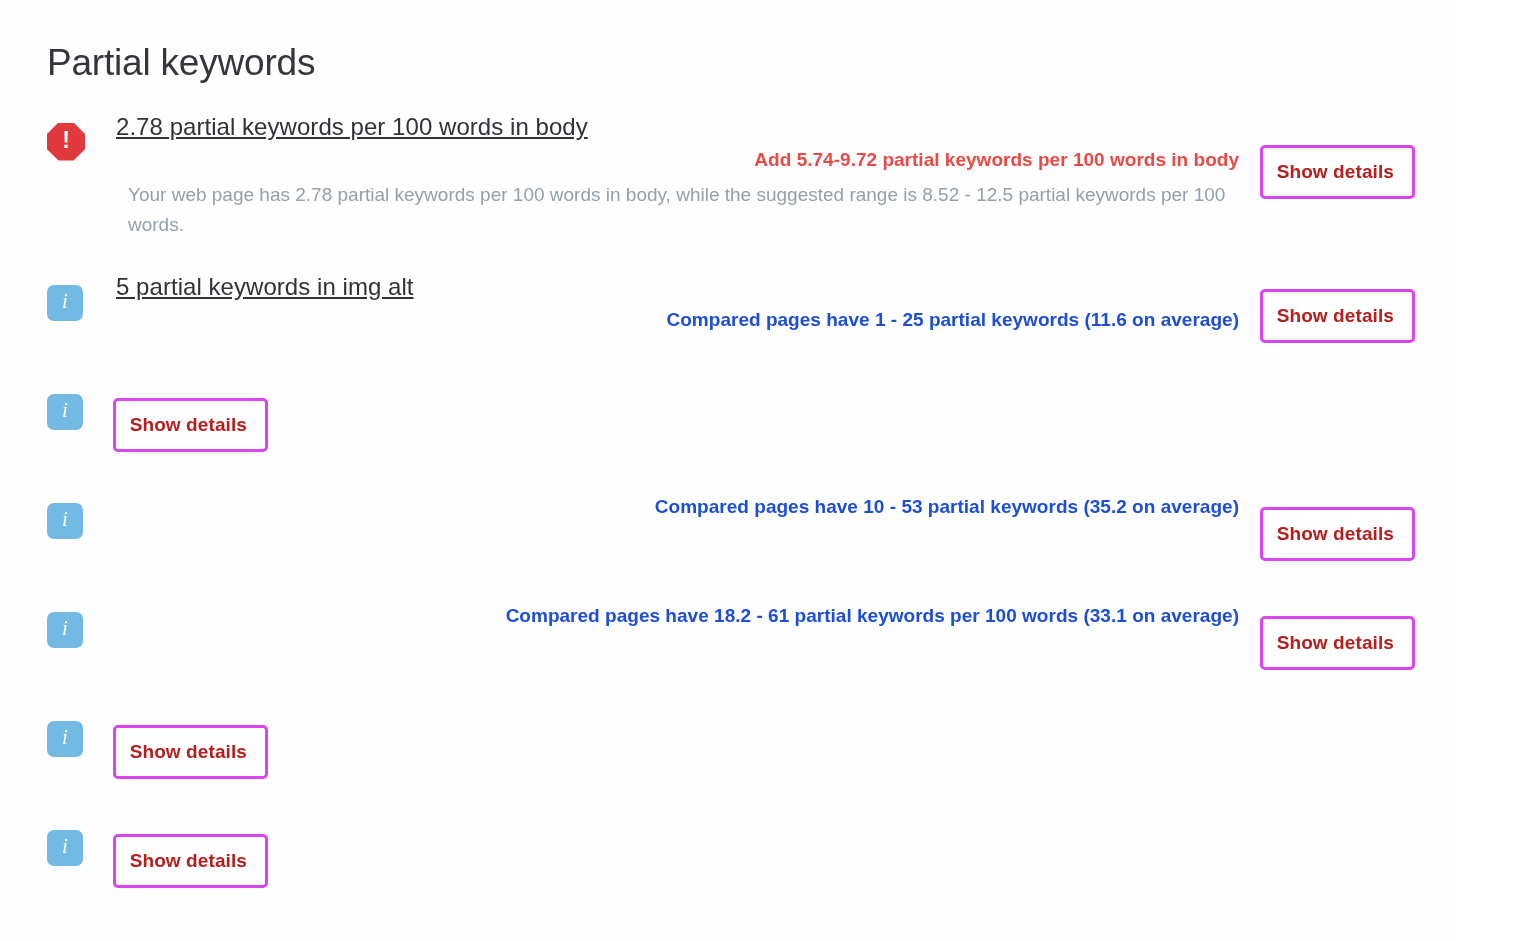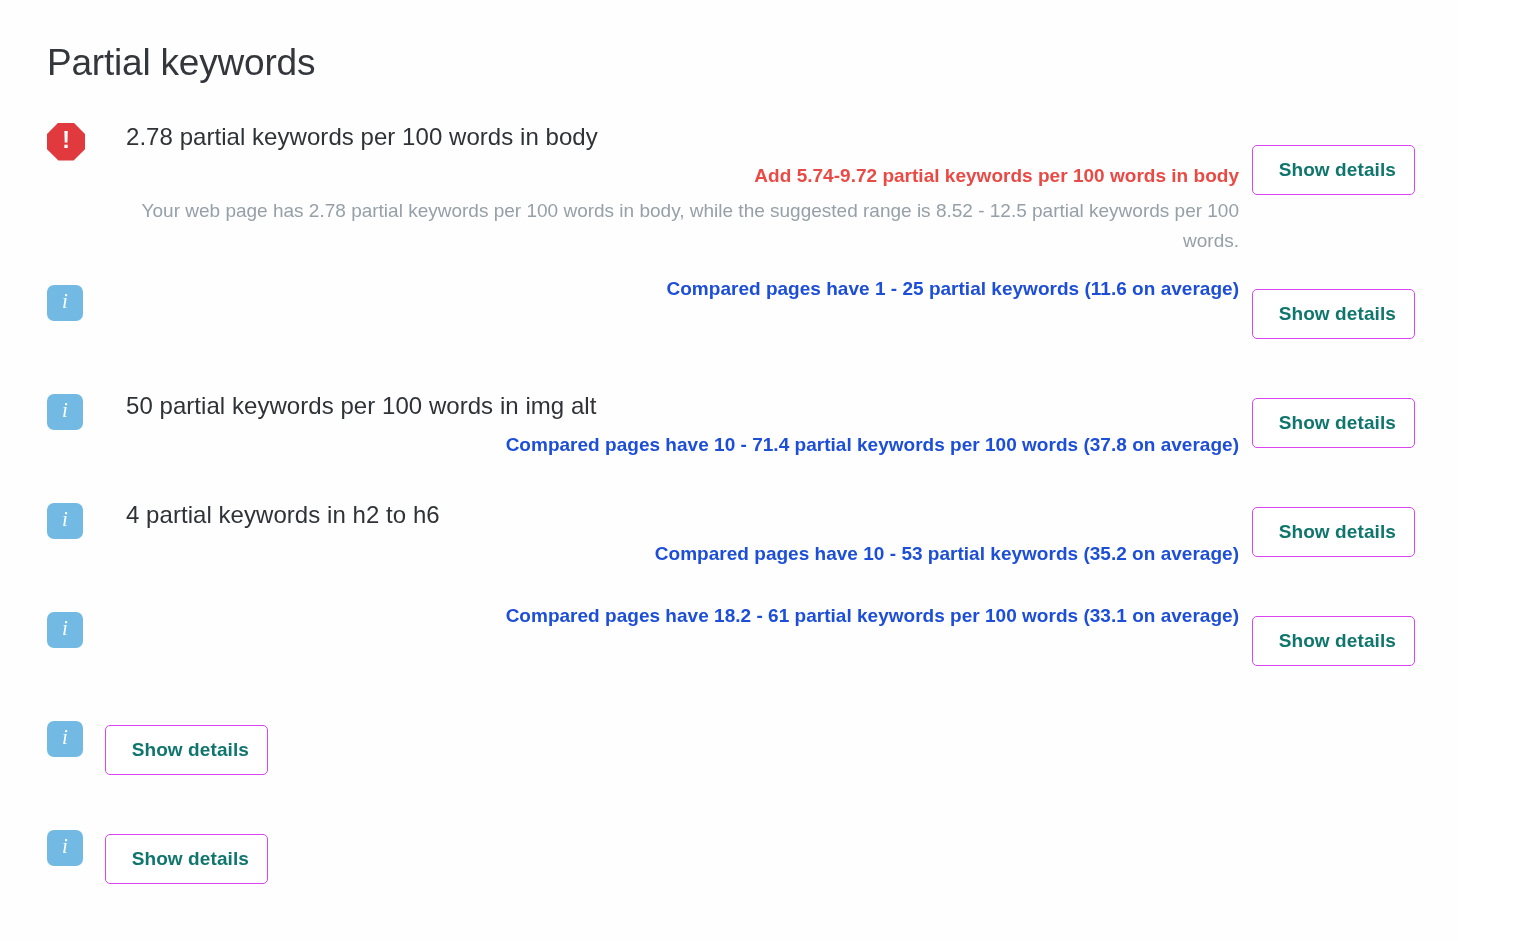--- a/index.html
+++ b/index.html
@@ -114,66 +114,66 @@
     flex: 1 1 auto;
     min-width: 0;
     padding-right: 24px;
   }
 
   .item-headline {
     font-size: 24px;
     font-weight: 400;
     color: #2f3337;
     line-height: 1.32;
-    margin: 10px;
+    margin: 0;
     letter-spacing: 0.05px;
+    text-decoration: underline;
   }
 
   .item-sub {
     font-size: 19px;
     font-weight: 700;
     line-height: 1.45;
     margin: 4px 0 0 0;
     letter-spacing: 0.02px;
     text-align: right;
   }
   .item-sub.red  { color: #ea4a45; }
   .item-sub.blue { color: #1d4ed8; }
 
   .item-desc {
     font-size: 19px;
     font-weight: 400;
     color: #95a0a8;
     line-height: 1.58;
     margin: 6px 0 0 12px;
     max-width: 1190px;
-    text-align: right;
   }
 
   .btn-col {
     flex: 0 0 auto;
     width: 152px;
     display: flex;
     justify-content: flex-end;
     padding-top: 34px;
   }
   .item-row.info .btn-col { padding-top: 18px; }
 
   .show-details-btn {
     display: inline-block;
     box-sizing: border-box;
-    border: 1px solid #d946ef;
+    border: 3px solid #d946ef;
     border-radius: 5px;
     background: #ffffff;
-    color: #0f766e;
+    color: #b91c1c;
     font-family: "Liberation Sans", sans-serif;
     font-size: 19px;
     font-weight: 700;
     line-height: 1;
-    padding: 14px 18px 15px 26px;
+    padding: 14px 18px 15px 14px;
     cursor: pointer;
     white-space: nowrap;
     letter-spacing: 0.1px;
   }
 </style>
 </head>
 <body>
 
 <div class="page">
 
@@ -199,50 +199,46 @@
       </div>
     </div>
 
     <div class="item-row info">
       <div class="icon-col">
         <span class="info-icon">
           <span class="ichar">i</span>
         </span>
       </div>
       <div class="text-col">
+        <div class="item-headline">5 partial keywords in img alt</div>
         <div class="item-sub blue">Compared pages have 1 - 25 partial keywords (11.6 on average)</div>
       </div>
       <div class="btn-col">
         <button class="show-details-btn">Show details</button>
       </div>
     </div>
 
     <div class="item-row info">
       <div class="icon-col">
         <span class="info-icon">
           <span class="ichar">i</span>
         </span>
       </div>
-      <div class="text-col">
-        <div class="item-headline">50 partial keywords per 100 words in img alt</div>
-        <div class="item-sub blue">Compared pages have 10 - 71.4 partial keywords per 100 words (37.8 on average)</div>
-      </div>
-      <div class="btn-col">
-        <button class="show-details-btn">Show details</button>
-      </div>
-    </div>
-
-    <div class="item-row info">
-      <div class="icon-col">
-        <span class="info-icon">
-          <span class="ichar">i</span>
-        </span>
-      </div>
-      <div class="text-col">
-        <div class="item-headline">4 partial keywords in h2 to h6</div>
+      <div class="btn-col">
+        <button class="show-details-btn">Show details</button>
+      </div>
+    </div>
+
+    <div class="item-row info">
+      <div class="icon-col">
+        <span class="info-icon">
+          <span class="ichar">i</span>
+        </span>
+      </div>
+      <div class="text-col">
         <div class="item-sub blue">Compared pages have 10 - 53 partial keywords (35.2 on average)</div>
       </div>
       <div class="btn-col">
         <button class="show-details-btn">Show details</button>
       </div>
     </div>
 
     <div class="item-row info">
       <div class="icon-col">
         <span class="info-icon">

